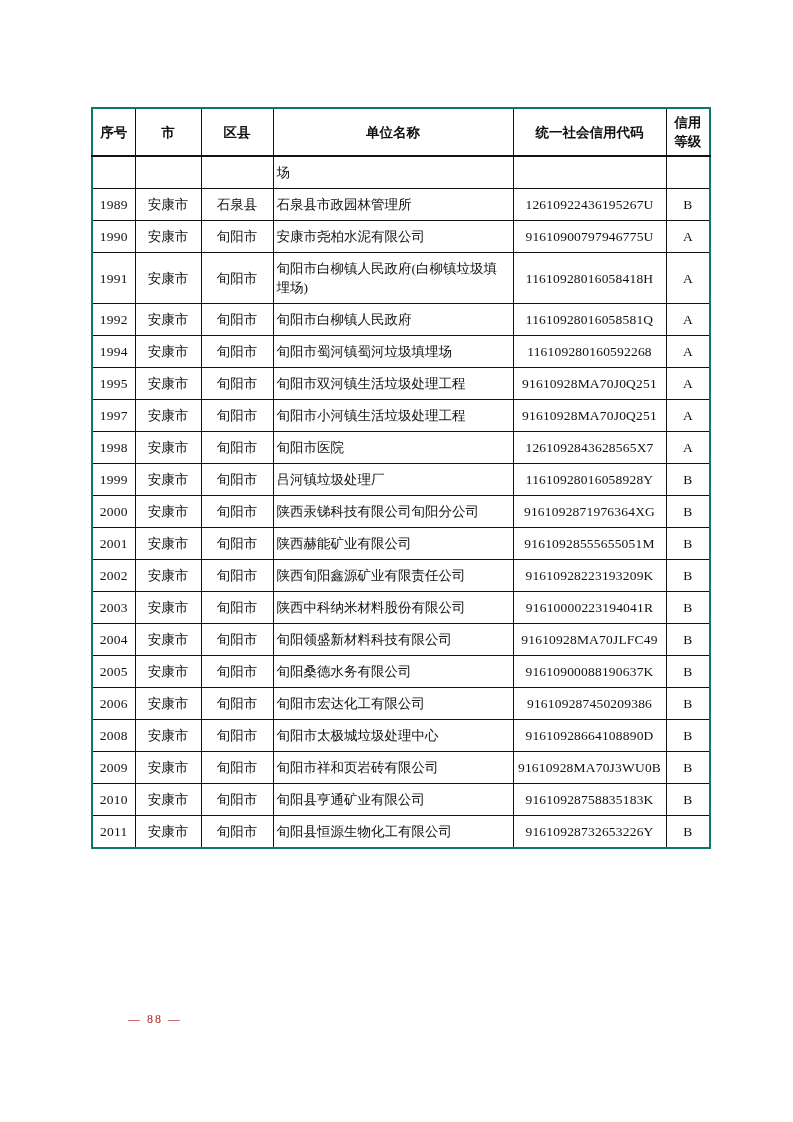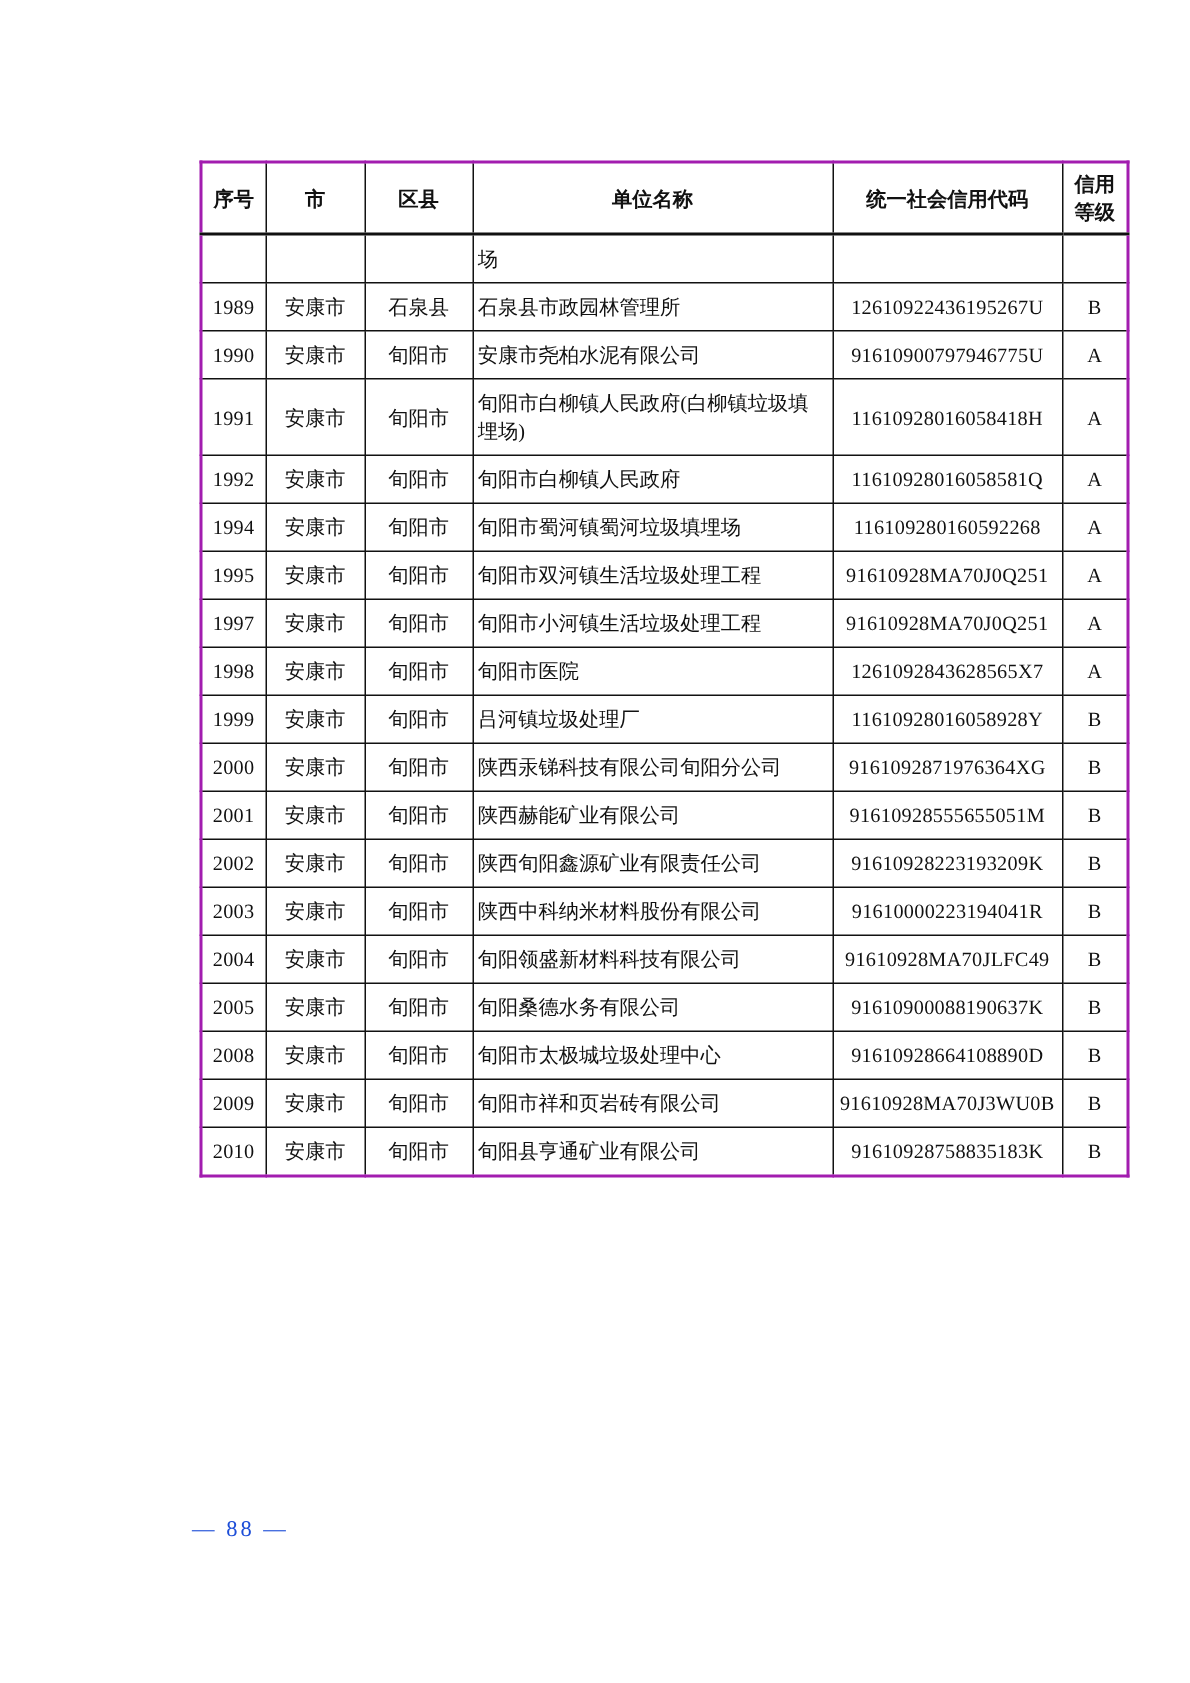--- a/index.html
+++ b/index.html
@@ -15,22 +15,21 @@
     background: #ffffff;
     overflow: hidden;
   }
   table.credit-table {
     position: absolute;
     left: 91px;
     top: 107px;
     width: 618px;
     border-collapse: collapse;
     table-layout: fixed;
-    border: 2px solid #a21caf;
-    margin-left: 42px;
+    border: 2px solid #0f766e;
   }
   table.credit-table th,
   table.credit-table td {
     border: 1px solid #111;
     color: #111;
     vertical-align: middle;
     padding: 6px 3px;
     line-height: 19px;
     overflow: hidden;
   }
@@ -60,22 +59,22 @@
     padding-right: 4px;
   }
   td.c-grade {
     font-family: "Liberation Serif", "DejaVu Serif", serif;
     font-size: 13px;
   }
   .page-footer {
     position: absolute;
     left: 128px;
     top: 1012px;
-    font-size: 15px;
-    color: #1d4ed8;
+    font-size: 12px;
+    color: #b91c1c;
     letter-spacing: 2px;
     font-family: "Liberation Serif", "DejaVu Serif", serif;
   }
 </style>
 </head>
 <body>
 
 <div class="page">
 
   <table class="credit-table">
@@ -220,20 +219,28 @@
         </tr>
         <tr>
           <td class="c-num">2005</td>
           <td class="c-city">安康市</td>
           <td class="c-dist">旬阳市</td>
           <td class="c-name">旬阳桑德水务有限公司</td>
           <td class="c-code">91610900088190637K</td>
           <td class="c-grade">B</td>
         </tr>
         <tr>
+          <td class="c-num">2006</td>
+          <td class="c-city">安康市</td>
+          <td class="c-dist">旬阳市</td>
+          <td class="c-name">旬阳市宏达化工有限公司</td>
+          <td class="c-code">916109287450209386</td>
+          <td class="c-grade">B</td>
+        </tr>
+        <tr>
           <td class="c-num">2008</td>
           <td class="c-city">安康市</td>
           <td class="c-dist">旬阳市</td>
           <td class="c-name">旬阳市太极城垃圾处理中心</td>
           <td class="c-code">91610928664108890D</td>
           <td class="c-grade">B</td>
         </tr>
         <tr>
           <td class="c-num">2009</td>
           <td class="c-city">安康市</td>
@@ -243,18 +250,26 @@
           <td class="c-grade">B</td>
         </tr>
         <tr>
           <td class="c-num">2010</td>
           <td class="c-city">安康市</td>
           <td class="c-dist">旬阳市</td>
           <td class="c-name">旬阳县亨通矿业有限公司</td>
           <td class="c-code">91610928758835183K</td>
           <td class="c-grade">B</td>
         </tr>
+        <tr>
+          <td class="c-num">2011</td>
+          <td class="c-city">安康市</td>
+          <td class="c-dist">旬阳市</td>
+          <td class="c-name">旬阳县恒源生物化工有限公司</td>
+          <td class="c-code">91610928732653226Y</td>
+          <td class="c-grade">B</td>
+        </tr>
       </tbody>
   </table>
 
   <div class="page-footer">— 88 —</div>
 
 </div>
 
 </body></html>

